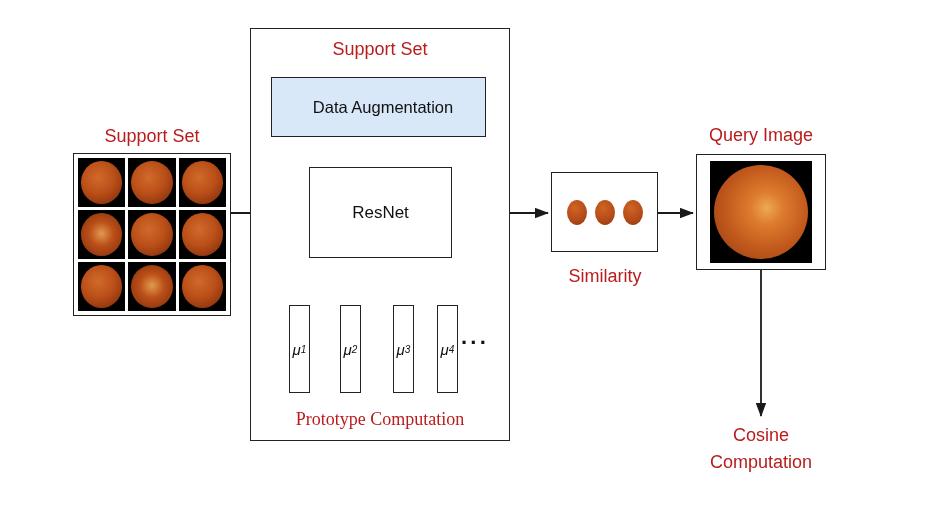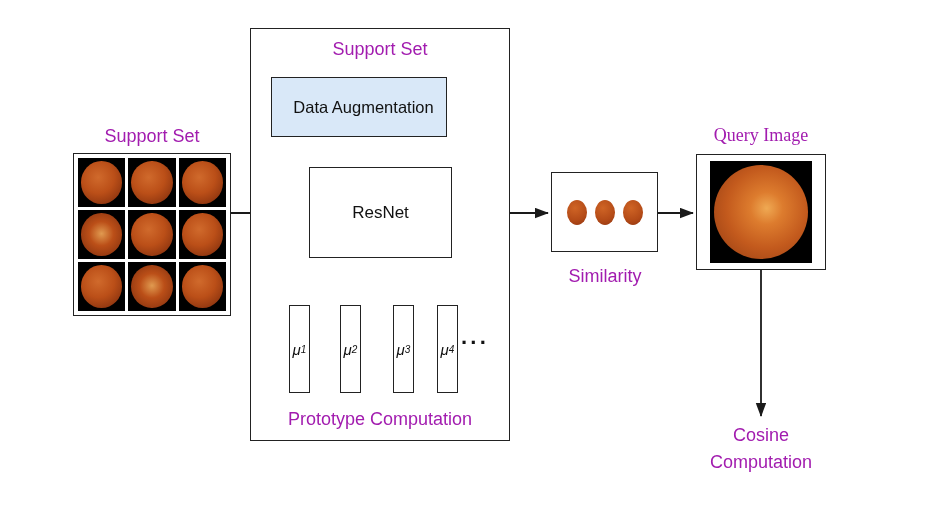--- a/index.html
+++ b/index.html
@@ -13,21 +13,21 @@
     width: 940px;
     height: 506px;
     background: #ffffff;
     overflow: hidden;
   }
   .label {
     position: absolute;
     text-align: center;
     font-size: 18px;
     line-height: 27px;
-    color: #a21caf;
+    color: #b91c1c;
   }
   .box {
     position: absolute;
     border: 1.6px solid #222222;
     background: #ffffff;
   }
   
   .grid-box {
     left: 73px; top: 153px; width: 158px; height: 163px;
     display: grid;
@@ -51,21 +51,21 @@
   .cell:nth-child(8) .fundus {
     background: radial-gradient(circle at 50% 48%,
       #e09a50 0%,
       var(--color-fundus_mid, #bb4f18) 40%,
       var(--color-fundus_dark, #7c2b0c) 100%);
   }
   
   .big-box { left: 250px; top: 28px; width: 260px; height: 413px; }
   .big-title { left: 250px; top: 36px; width: 260px; }
   .aug-box {
-    left: 271px; top: 77px; width: 176px; height: 60px;
+    left: 271px; top: 77px; width: 215px; height: 60px;
     background: var(--color-augmentation_fill, #d9e8f8);
     border: 1.4px solid #222222;
     display: flex; align-items: center; justify-content: center;
     font-size: 16.5px;
     padding-left: 9px;
   }
   .resnet-box {
     left: 309px; top: 167px; width: 143px; height: 91px;
     display: flex; align-items: center; justify-content: center;
     font-size: 17px;
@@ -82,36 +82,36 @@
   .vec sub { font-size: 10px; font-style: italic; }
   .vec-1 { left: 289px; }
   .vec-2 { left: 340px; }
   .vec-3 { left: 393px; }
   .vec-4 { left: 437px; }
   .ellipsis {
     position: absolute;
     left: 461px; top: 330px;
     font-size: 22px; font-weight: bold; letter-spacing: 2px;
   }
-  .caption { left: 250px; top: 406px; width: 260px; }
+  .caption { left: 250px; top: 406px; width: 260px; font-family: Liberation Serif, serif; }
   
   .dots-box {
     left: 551px; top: 172px; width: 107px; height: 80px;
     display: flex; align-items: center; justify-content: center; gap: 8px;
   }
   .dot {
     width: 20px; height: 25px; border-radius: 50%;
     background: radial-gradient(circle at 40% 32%,
       #cf6425 0%,
       var(--color-prototype_dot, #b34a17) 60%,
       #8f3410 100%);
   }
   .dots-label { left: 519px; top: 263px; width: 172px; }
   
-  .query-label { left: 690px; top: 122px; width: 142px; font-family: Liberation Serif, serif; }
+  .query-label { left: 690px; top: 122px; width: 142px; }
   .query-box {
     left: 696px; top: 154px; width: 130px; height: 116px;
     display: flex; align-items: center; justify-content: center;
   }
   .query-img {
     width: 102px; height: 102px; background: #000000;
     display: flex; align-items: center; justify-content: center;
   }
   .query-fundus {
     width: 94px; height: 94px; border-radius: 50%;

